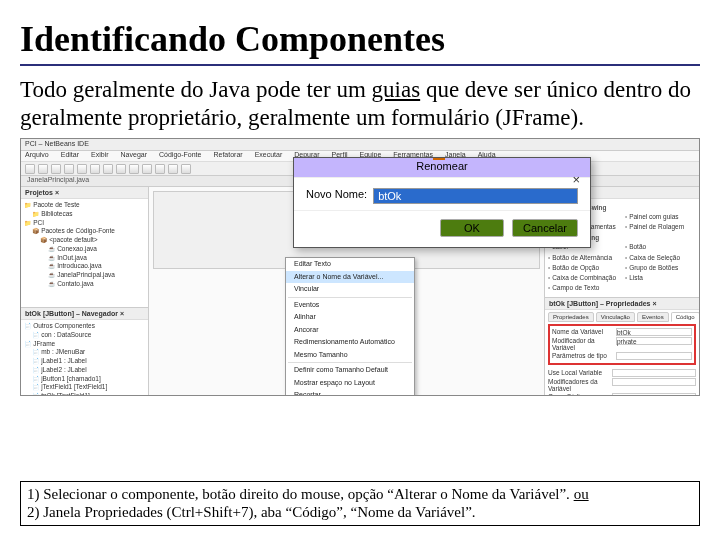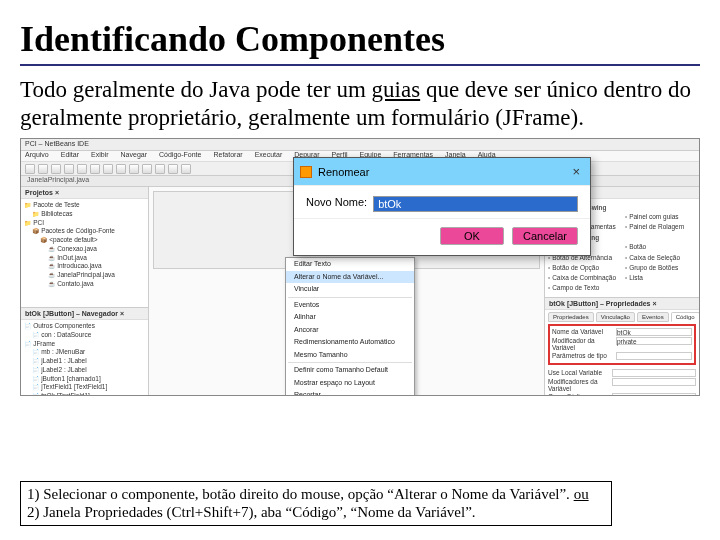--- a/index.html
+++ b/index.html
@@ -219,27 +219,28 @@
     left: 272px;
     top: 18px;
     width: 298px;
     background: #fff;
     border: 1px solid #555;
     box-shadow: 3px 3px 8px rgba(0,0,0,0.3);
     font-family: "Segoe UI", Tahoma, sans-serif;
     z-index: 20;
   }
   .dlg-title {
-    height: 28px;
-    background: #7dd3fc;
+    height: 20px;
+    background: #c4b5fd;
     display: flex;
     align-items: center;
     padding: 0 6px;
     font-size: 11px;
     border-bottom: 1px solid #eee;
+    flex-direction: column;
   }
   .dlg-title .icon {
     width: 12px; height: 12px;
     background: #f90;
     border: 1px solid #c60;
     margin-right: 6px;
   }
   .dlg-title .close {
     margin-left: auto;
     font-size: 13px;
@@ -268,30 +269,30 @@
     justify-content: flex-end;
     gap: 8px;
     padding: 8px 12px 10px;
     border-top: 1px solid #eee;
   }
   .dlg-btn {
     min-width: 64px;
     text-align: center;
     font-size: 11px;
     padding: 2px 10px;
-    background: #ec4899;
+    background: #4d7c0f;
     border: 1px solid #aaa;
     border-radius: 2px;
   }
 
   .footer {
     position: absolute;
     left: 20px;
     bottom: 14px;
-    width: 592px;
+    width: 680px;
     border: 1px solid #000;
     font-size: 15px;
     line-height: 1.25;
     padding: 3px 6px;
     font-family: "Times New Roman", serif;
     background: #fff;
   }
 </style>
 </head>
 <body>

